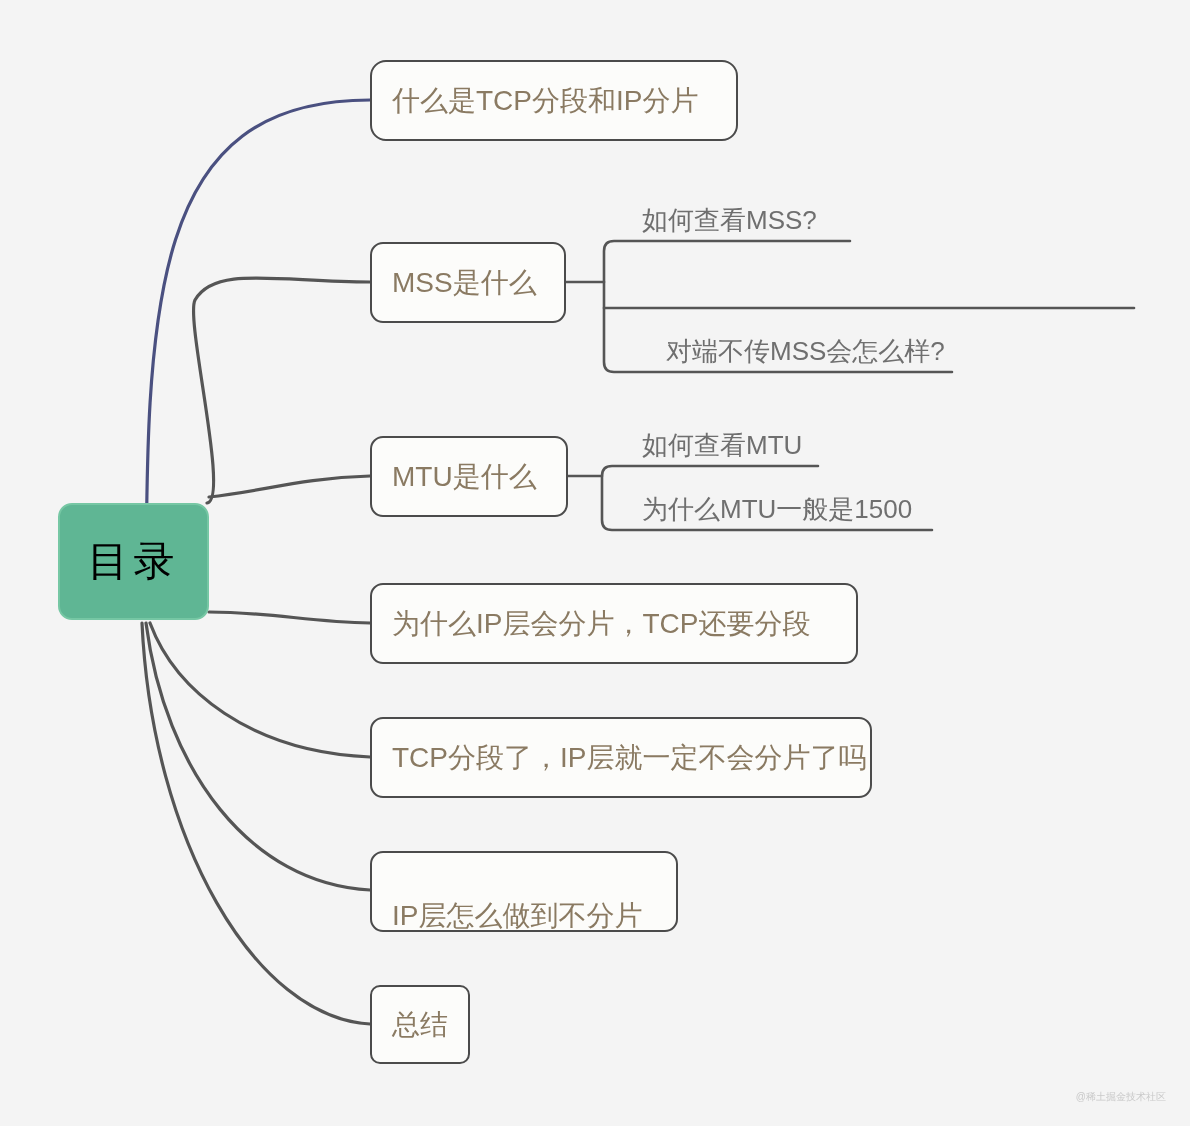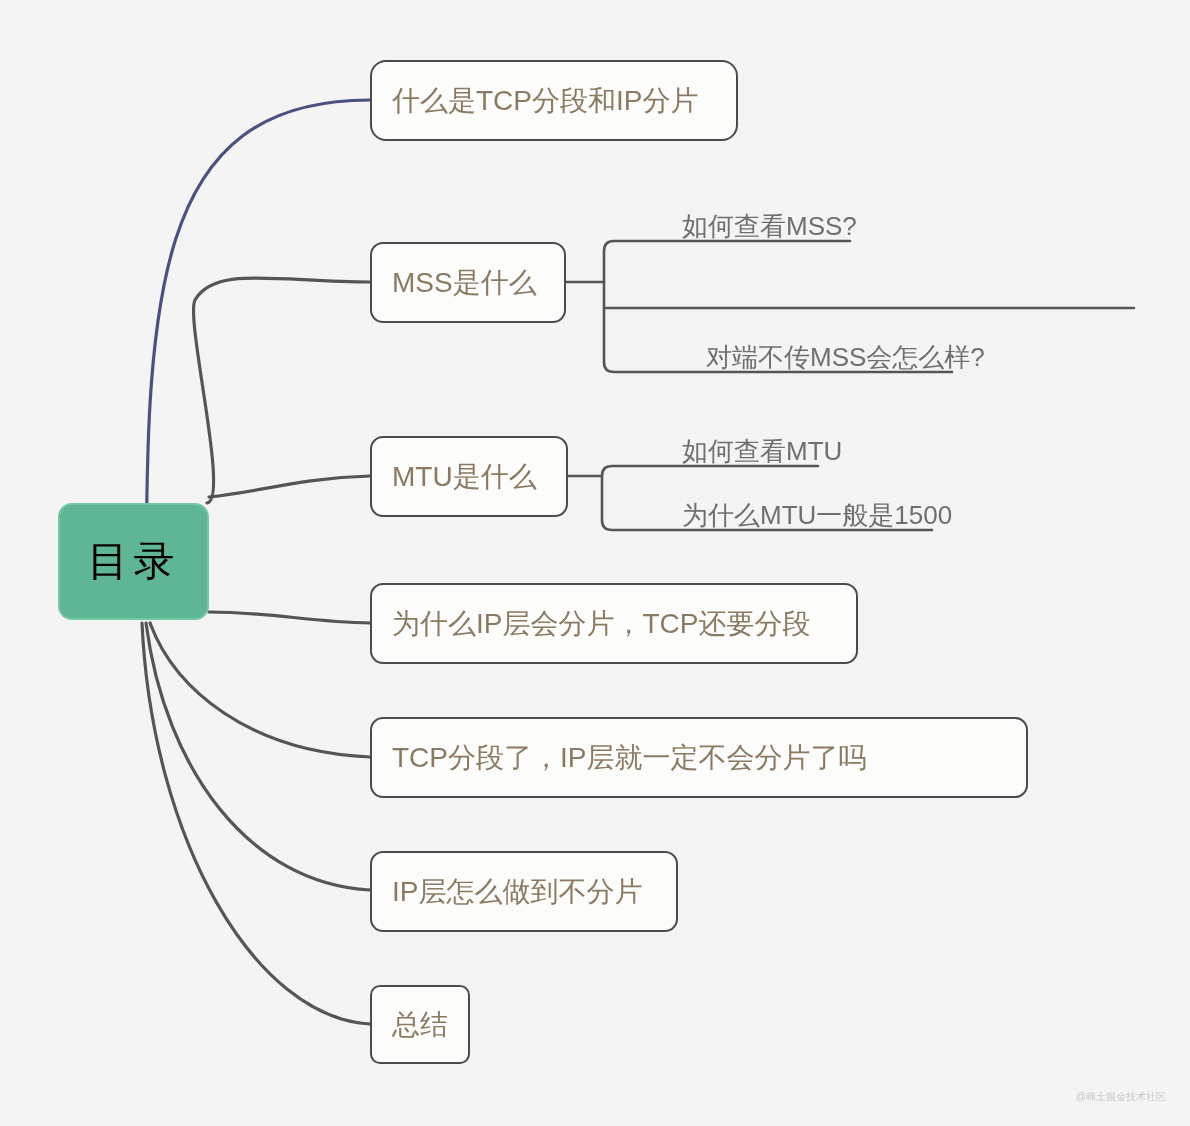--- a/index.html
+++ b/index.html
@@ -78,22 +78,21 @@
     display: flex;
     align-items: flex-end;
     box-sizing: border-box;
   }
   .leaf-label {
     color: #6f6f6f;
     font-size: 26px;
     line-height: 1;
     white-space: nowrap;
     padding-left: 6px;
-    padding-bottom: 2px;
-    margin-left: 40px;
+    padding-bottom: 8px;
   }
 
   
   .watermark {
     position: absolute;
     right: 24px;
     bottom: 22px;
     color: #c9c9c9;
     font-size: 10px;
     white-space: nowrap;
@@ -142,25 +141,25 @@
   </div>
 
   <div class="box" style="left:370px; top:583px; width:488px; height:81px;">
     <span class="box-label">为什么IP层会分片，TCP还要分段</span>
   </div>
 
   <div class="box" style="left:370px; top:436px; width:198px; height:81px;">
     <span class="box-label">MTU是什么</span>
   </div>
 
-  <div class="box" style="left:370px; top:717px; width:658px; height:81px;">
+  <div class="box" style="left:370px; top:717px; width:502px; height:81px;">
     <span class="box-label">TCP分段了，IP层就一定不会分片了吗</span>
   </div>
 
-  <div class="box" style="left:370px; top:851px; width:308px; height:81px;">
+  <div class="box" style="left:370px; top:851px; width:308px; height:81px;align-items:flex-end;">
     <span class="box-label">IP层怎么做到不分片</span>
   </div>
 
   <div class="box" style="left:370px; top:985px; width:100px; height:79px;border-radius:10px;">
     <span class="box-label">总结</span>
   </div>
 
   <div class="leaf" style="left:636px; top:196px; width:214px; height:45px;">
     <span class="leaf-label">如何查看MSS?</span>
   </div>

